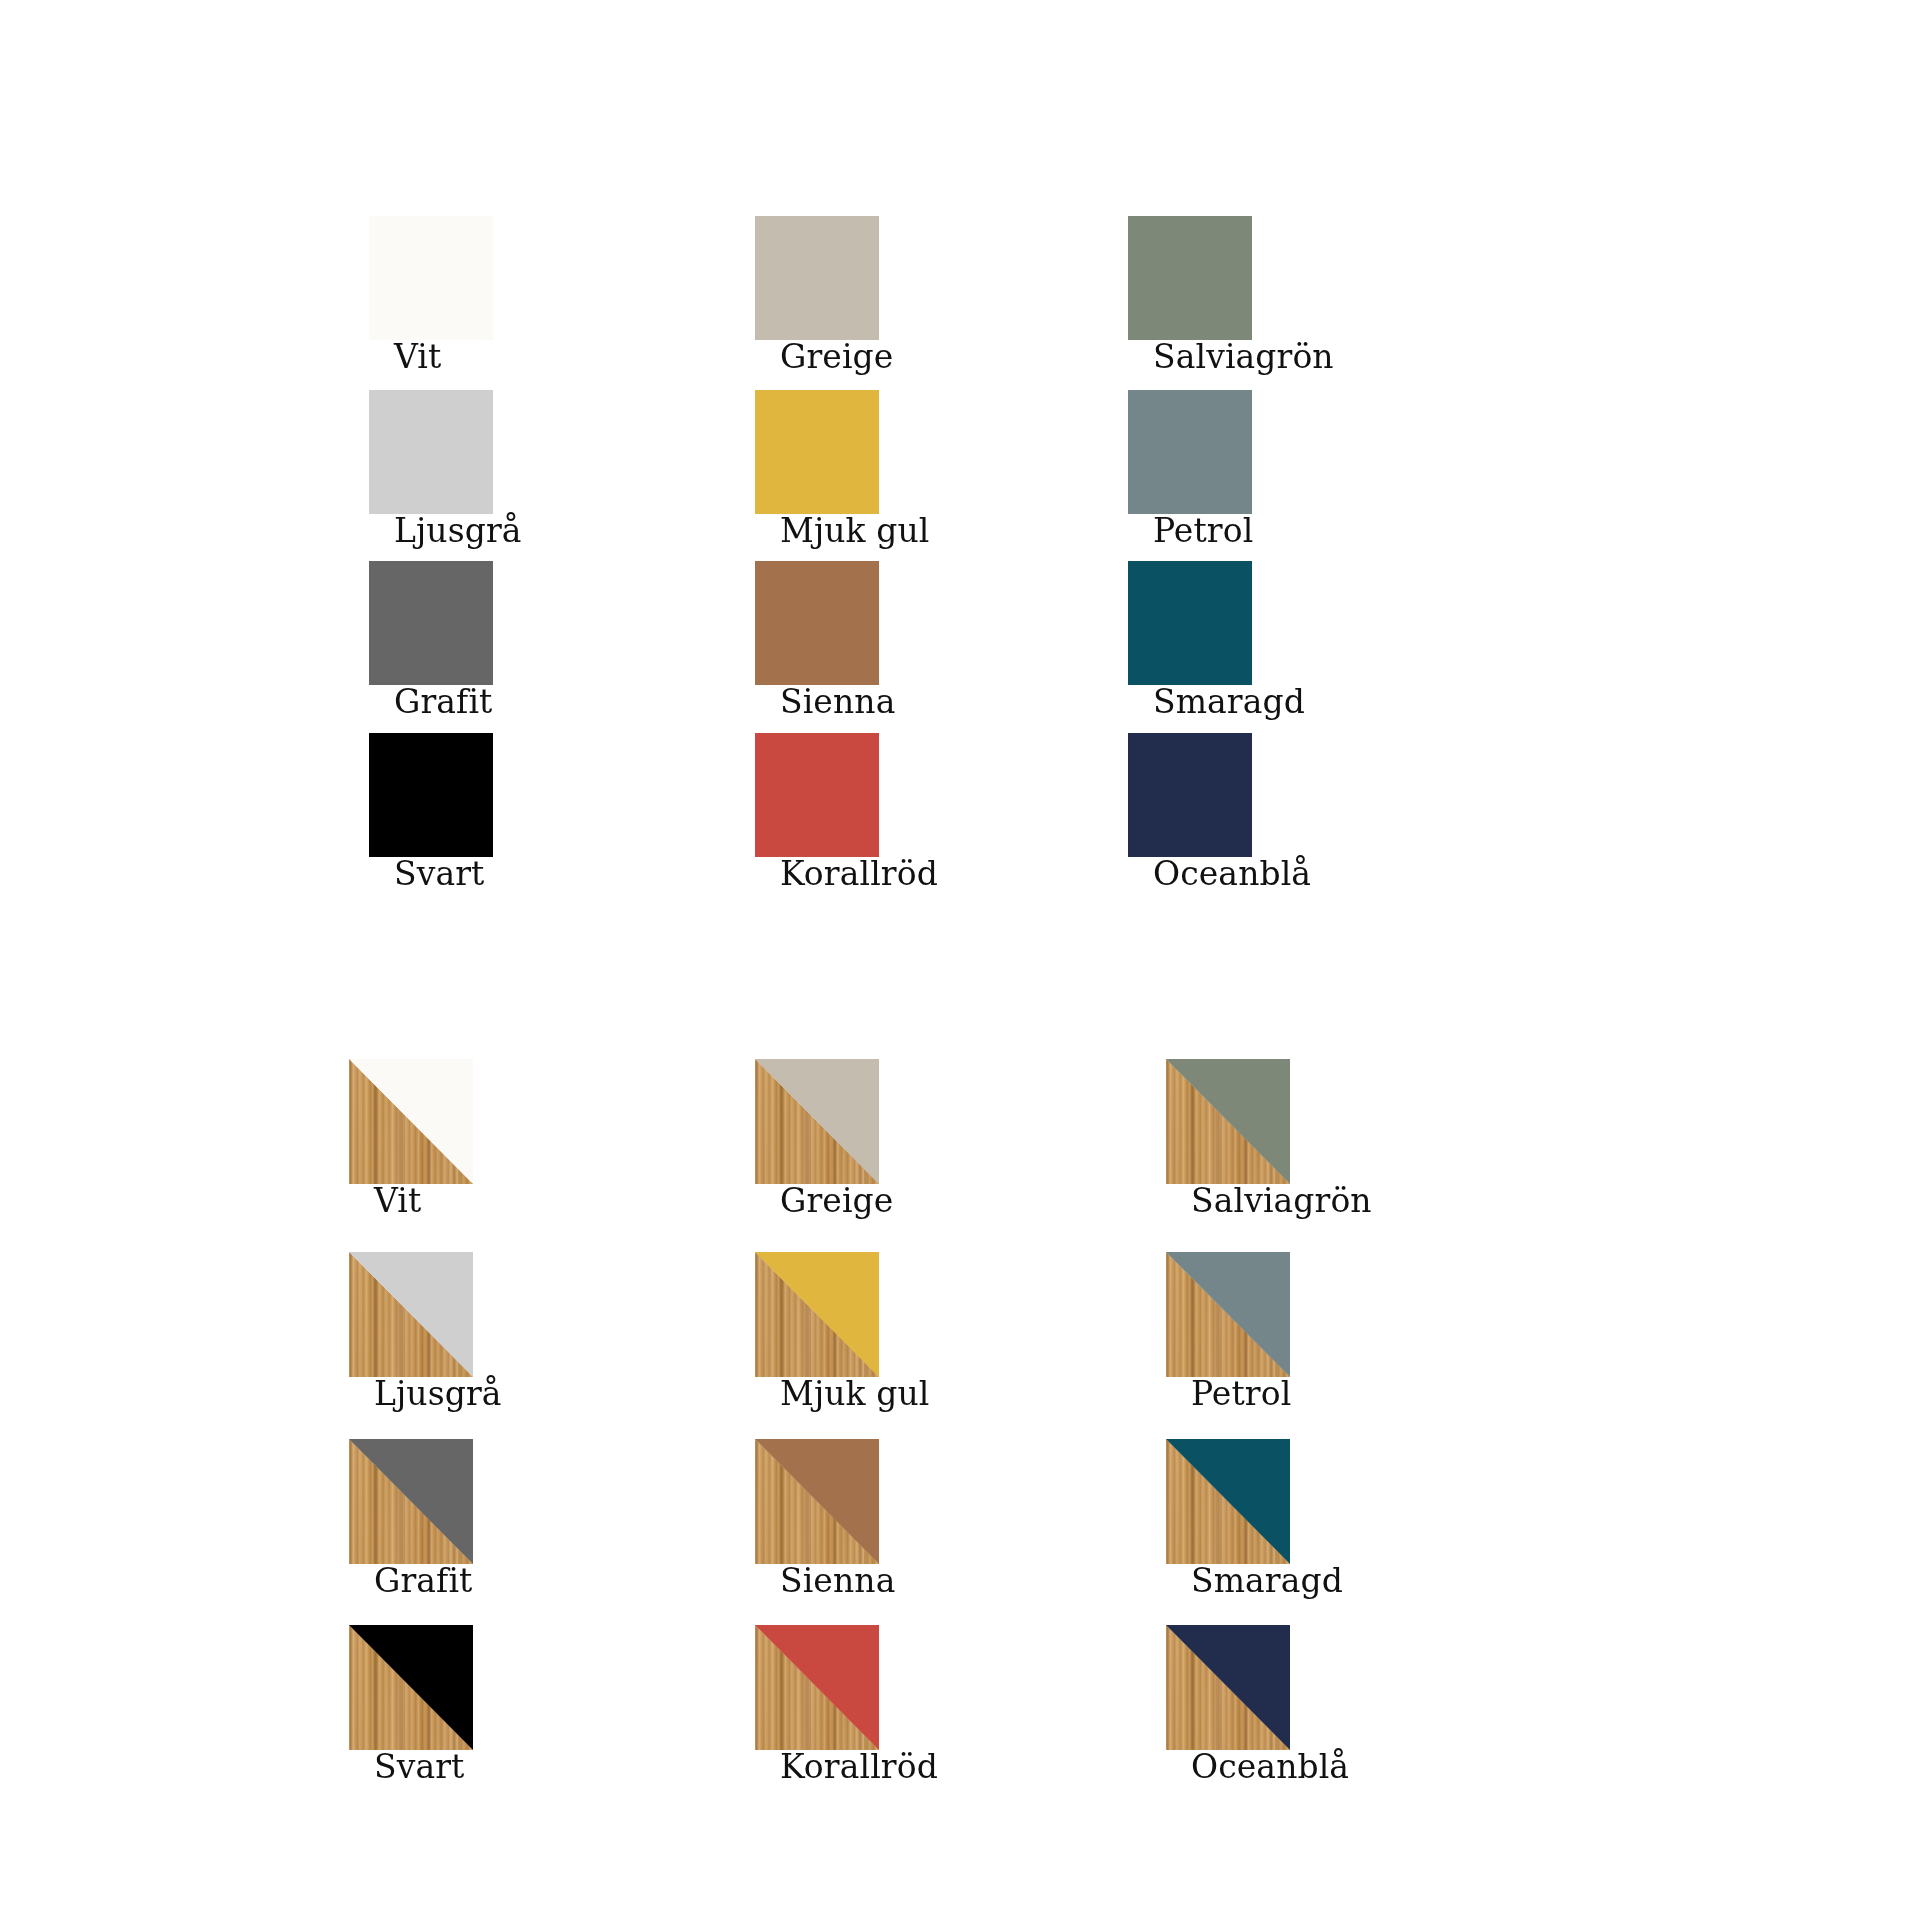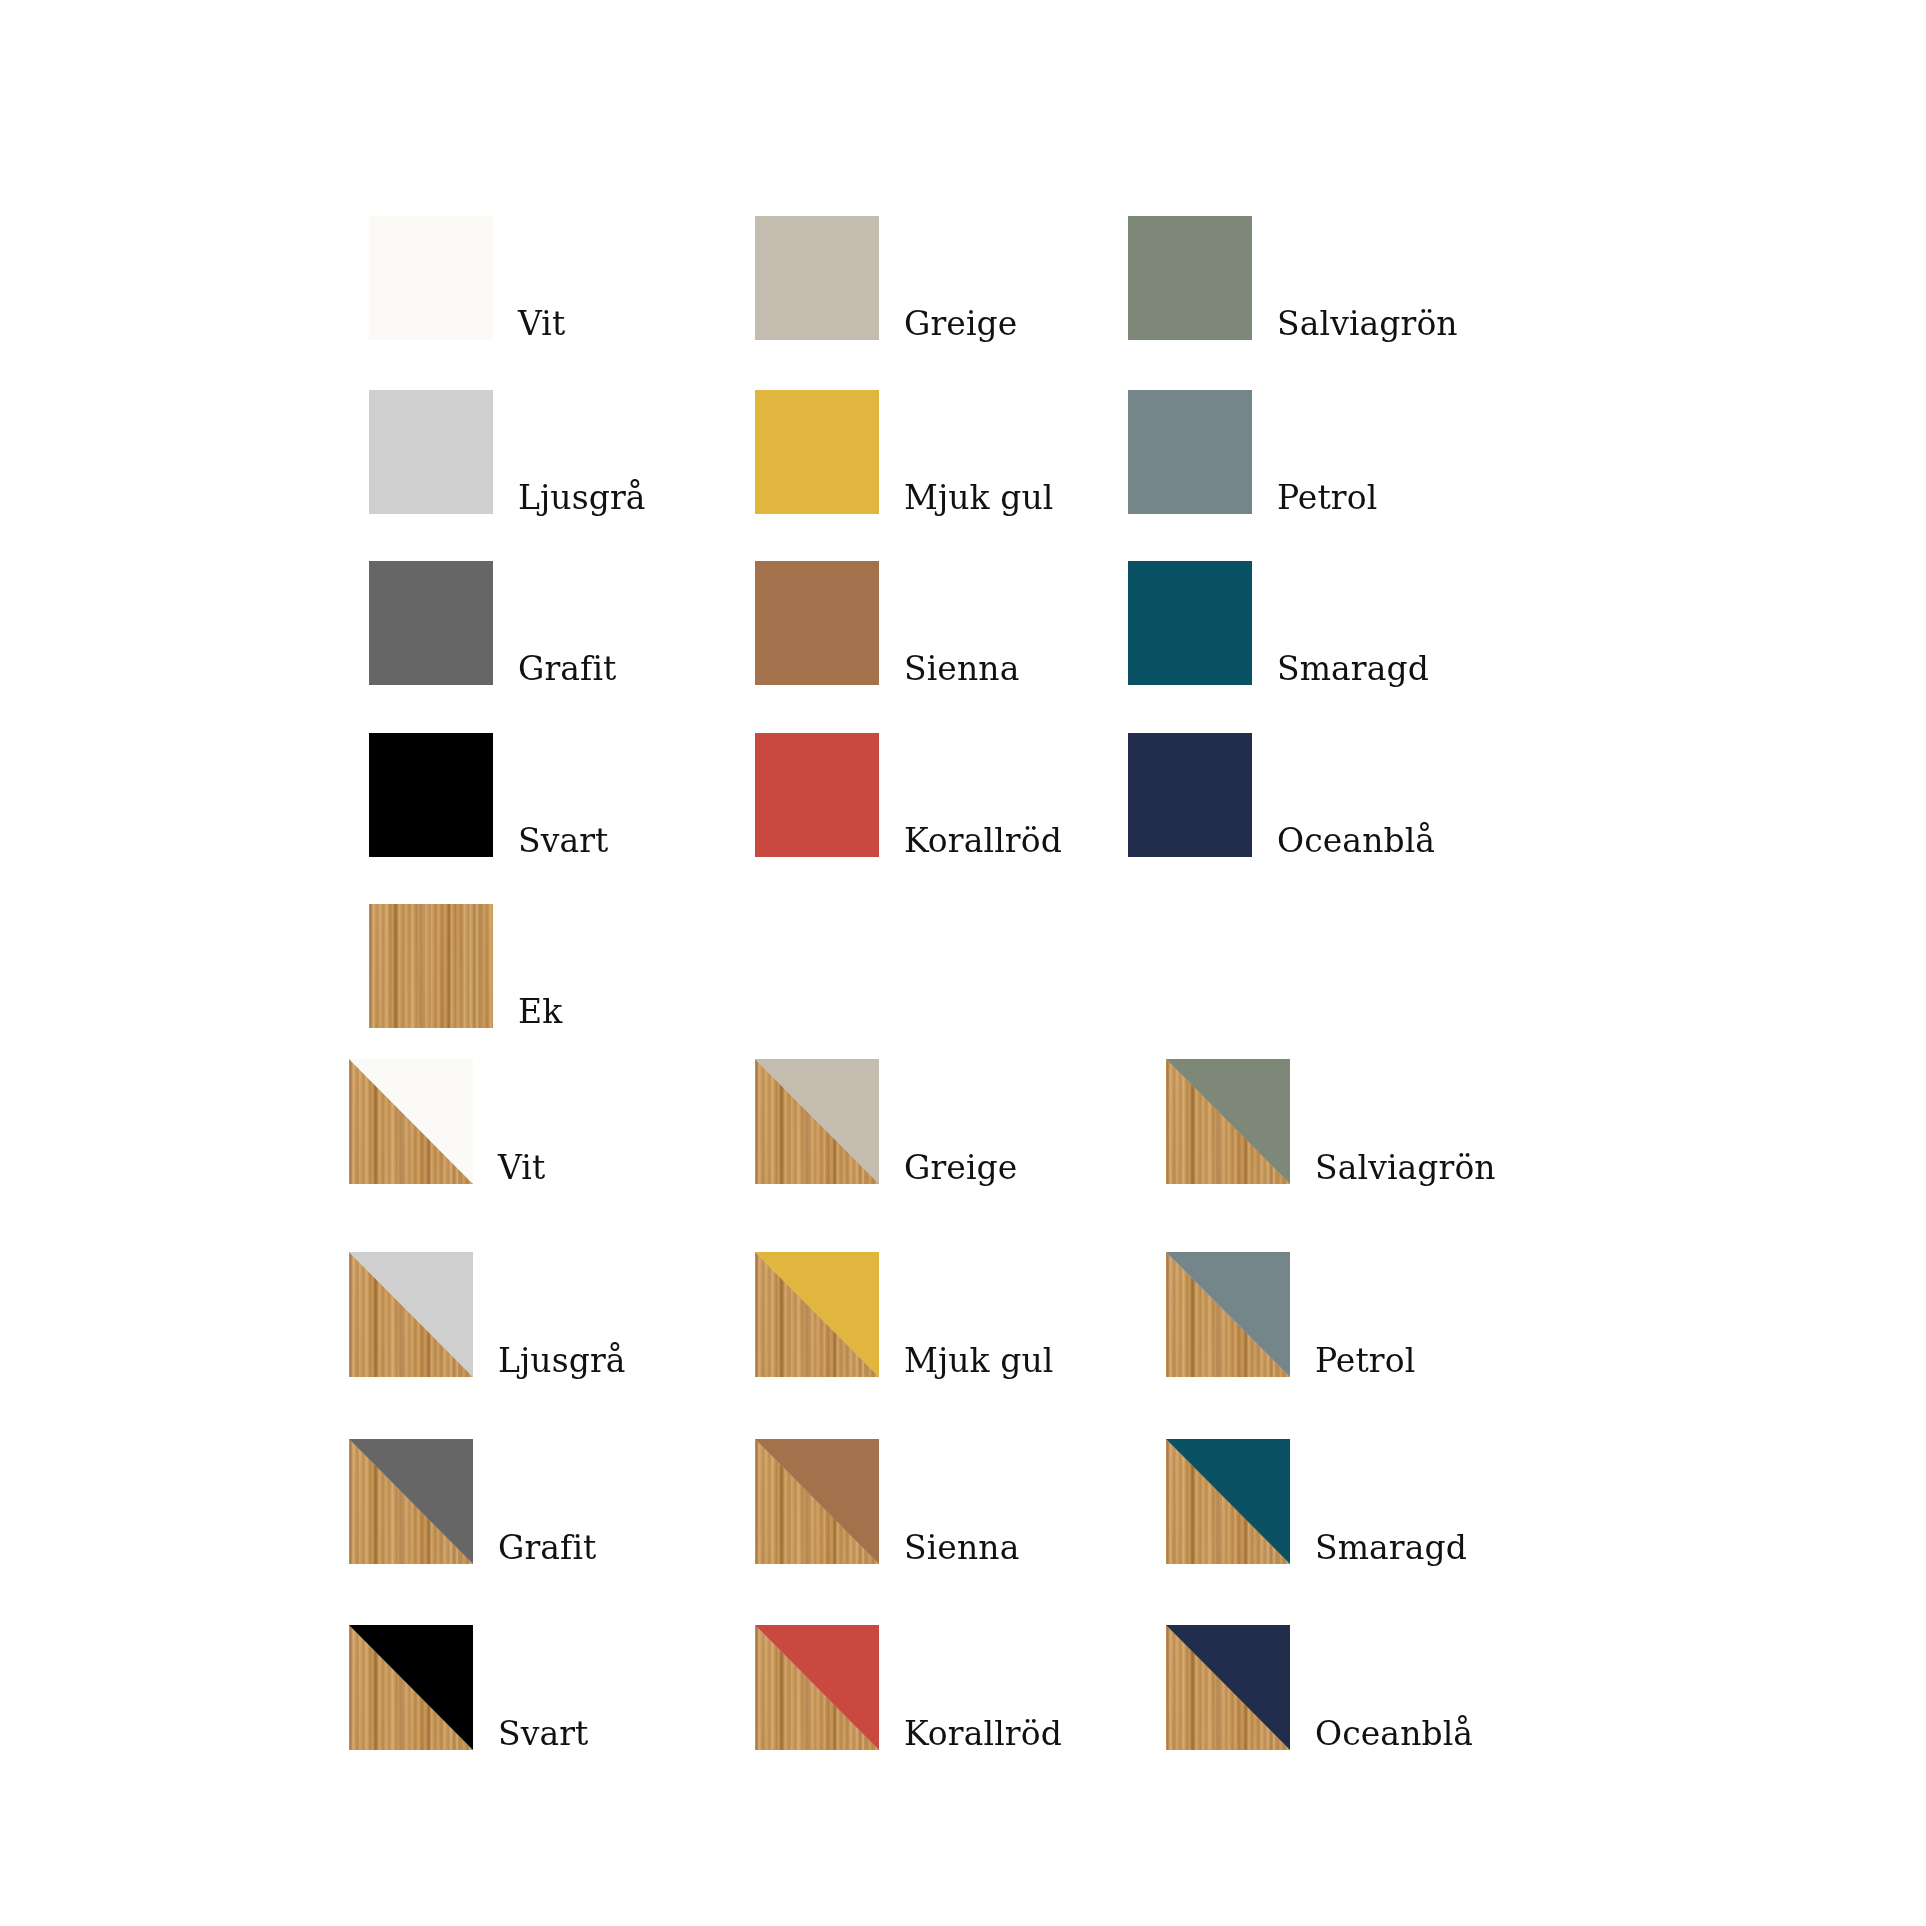--- a/index.html
+++ b/index.html
@@ -16,21 +16,22 @@
   }
 
   #palette-root {
     position: absolute;
     inset: 0;
   }
 
   .swatch-item {
     position: absolute;
     display: flex;
-    align-items: flex-end;
+    flex-direction: column;
+    align-items: flex-start;
   }
 
   .chip {
     position: relative;
     flex: none;
     overflow: hidden;
     background-repeat: no-repeat;
   }
 
   .chip.bordered {
@@ -166,26 +167,20 @@
         <div class="chip-color" style="background: rgb(201, 72, 63);"></div>
       </div>
       <span class="swatch-label" style="font-size: 33px; margin-left: 25px; color: rgb(17, 17, 17);">Korallröd</span>
     </div>
     <div class="swatch-item" style="left: 1128px; top: 733px; height: 124px;">
       <div class="chip" style="width: 124px; height: 124px;">
         <div class="chip-color" style="background: rgb(34, 44, 77);"></div>
       </div>
       <span class="swatch-label" style="font-size: 33px; margin-left: 25px; color: rgb(17, 17, 17);">Oceanblå</span>
     </div>
-    <div class="swatch-item" style="left: 369px; top: 904px; height: 124px;">
-      <div class="chip" style="width: 124px; height: 124px;">
-        <div class="oak-fill"></div>
-      </div>
-      <span class="swatch-label" style="font-size: 33px; margin-left: 25px; color: rgb(17, 17, 17);">Ek</span>
-    </div>
     <div class="swatch-item" style="left: 349px; top: 1059px; height: 125px;">
       <div class="chip bordered split" style="width: 124px; height: 125px;">
         <div class="oak-fill"></div>
         <div class="chip-color" style="background: rgb(251, 250, 246);"></div>
       </div>
       <span class="swatch-label" style="font-size: 33px; margin-left: 25px; color: rgb(17, 17, 17);">Vit</span>
     </div>
     <div class="swatch-item" style="left: 755px; top: 1059px; height: 125px;">
       <div class="chip split" style="width: 124px; height: 125px;">
         <div class="oak-fill"></div>

